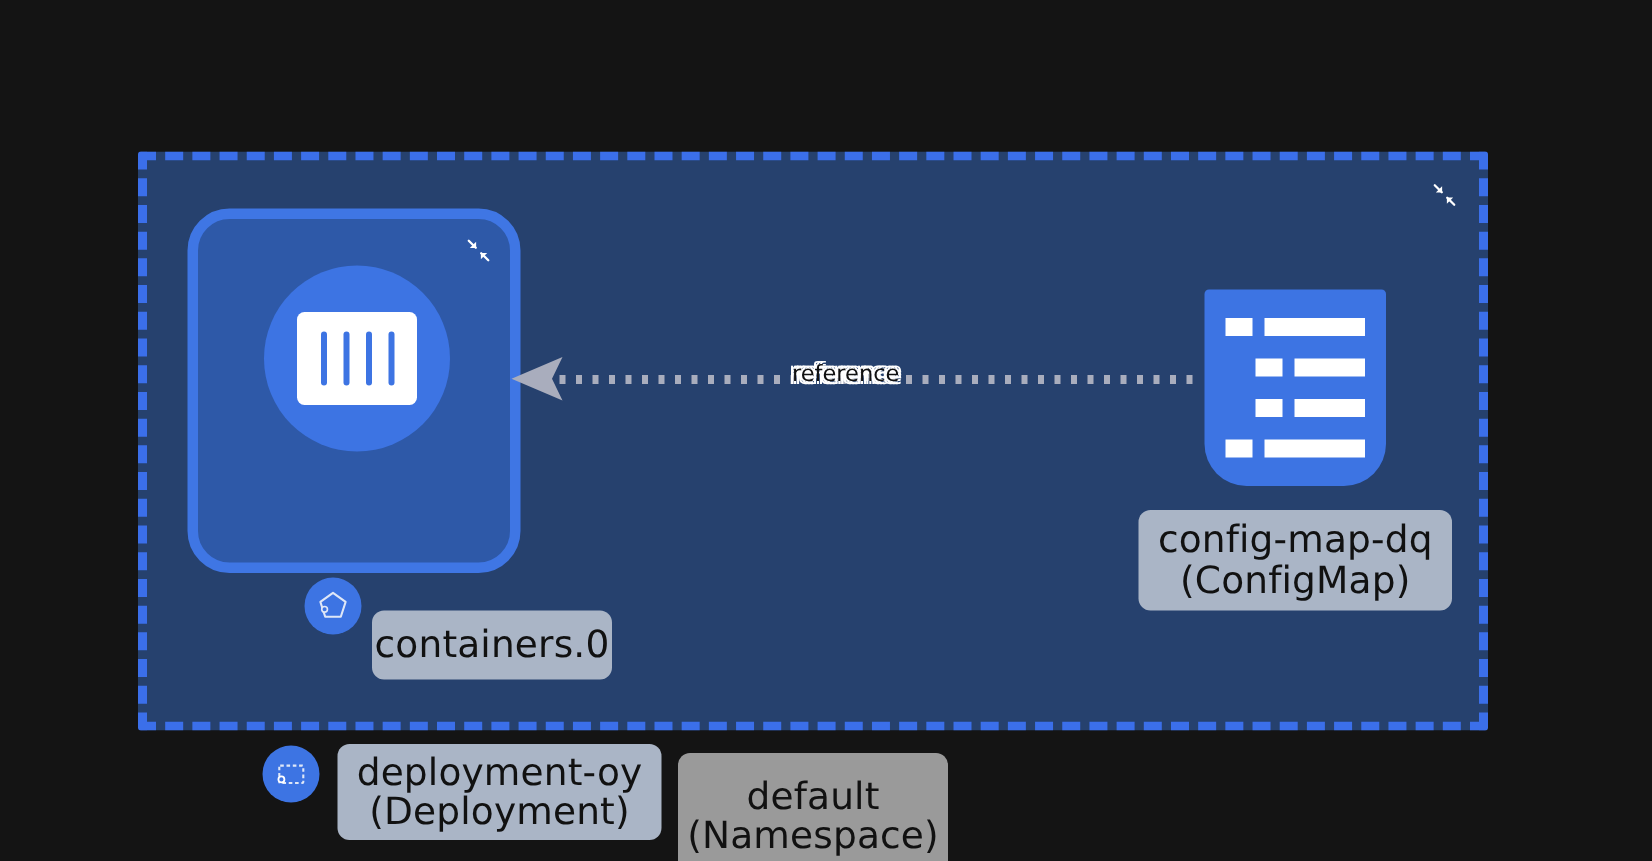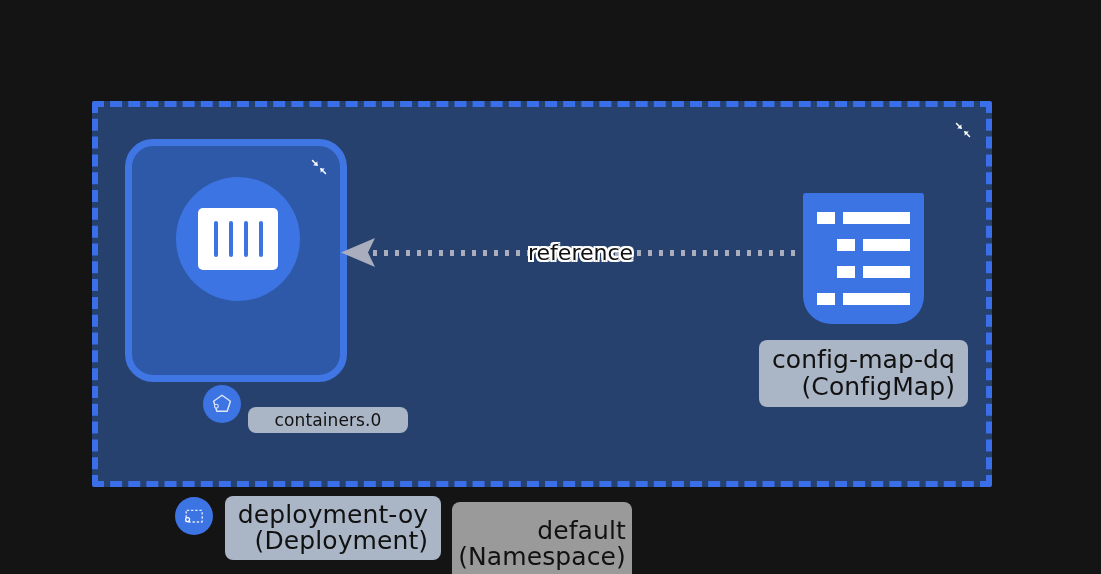--- a/index.html
+++ b/index.html
@@ -106,37 +106,37 @@
   .badge svg { display: block; }
   .badge-pentagon { left: 105px; top: 278px; }
   .badge-deployment { left: 77px; top: 390px; }
 
   
   .label-chip {
     position: absolute;
     background: #aab5c6;
     color: #111111;
     border-radius: 8px;
-    text-align: right;
+    text-align: center;
     line-height: 1.06;
     font-size: 25px;
     letter-spacing: 0.1px;
     white-space: pre;
     display: flex;
     align-items: center;
     justify-content: center;
     padding: 7px 14px;
     box-sizing: border-box;
   }
   .label-containers {
     left: 150px;
     top: 300px;
     width: 160px;
-    height: 26px;
-    font-size: 17px;
+    height: 46px;
+    font-size: 25px;
   }
   .label-deployment {
     left: 127px;
     top: 389px;
     width: 216px;
     height: 64px;
   }
   .label-configmap {
     left: 753px;
     top: 334px;
@@ -191,21 +191,21 @@
     position: absolute;
     left: 0; top: 0;
     width: 1101px;
     height: 574px;
     pointer-events: none;
   }
   .edge-label {
     position: absolute;
     left: 525px;
     top: 240px;
-    font-size: 22px;
+    font-size: 15px;
     color: #111111;
     background: transparent;
     padding: 0 3px;
     white-space: nowrap;
     text-shadow:
       -2px -2px 0 #ffffff,  2px -2px 0 #ffffff,
       -2px  2px 0 #ffffff,  2px  2px 0 #ffffff,
       -2px  0   0 #ffffff,  2px  0   0 #ffffff,
        0   -2px 0 #ffffff,  0    2px 0 #ffffff;
   }

